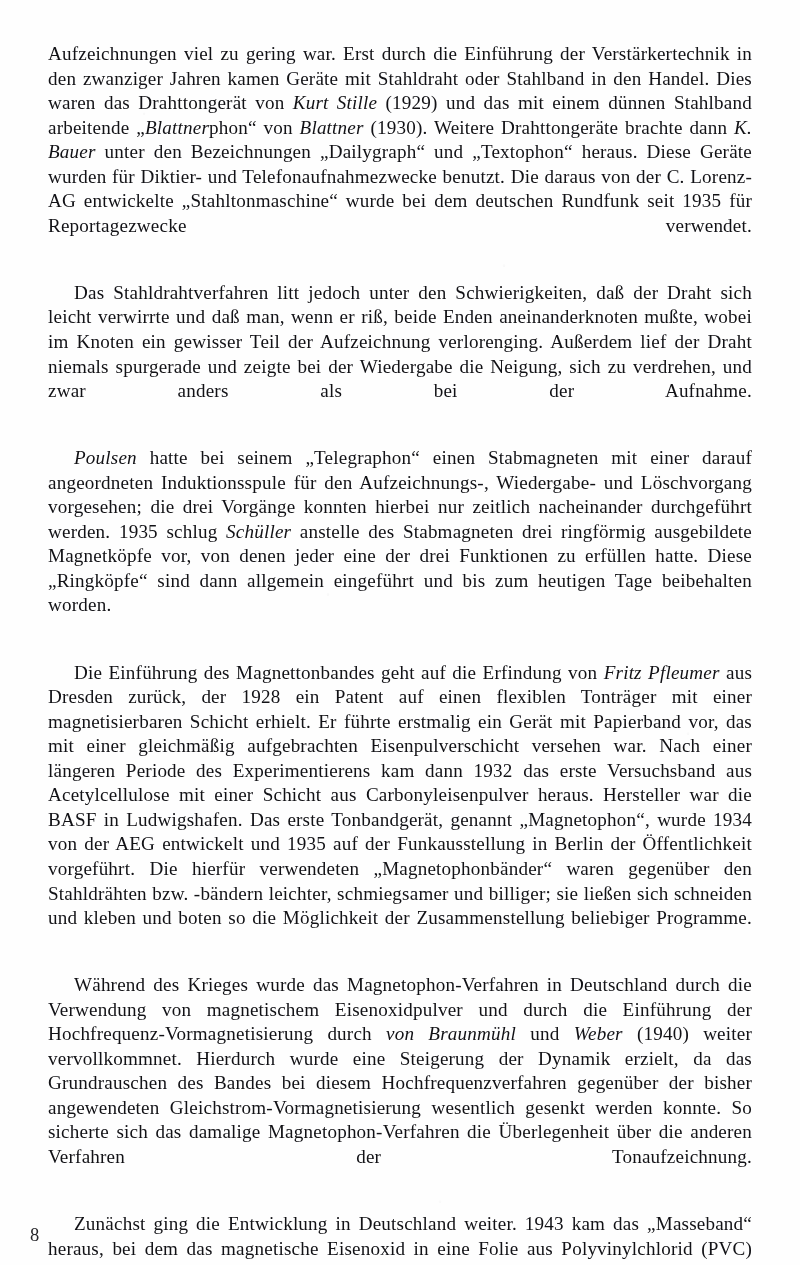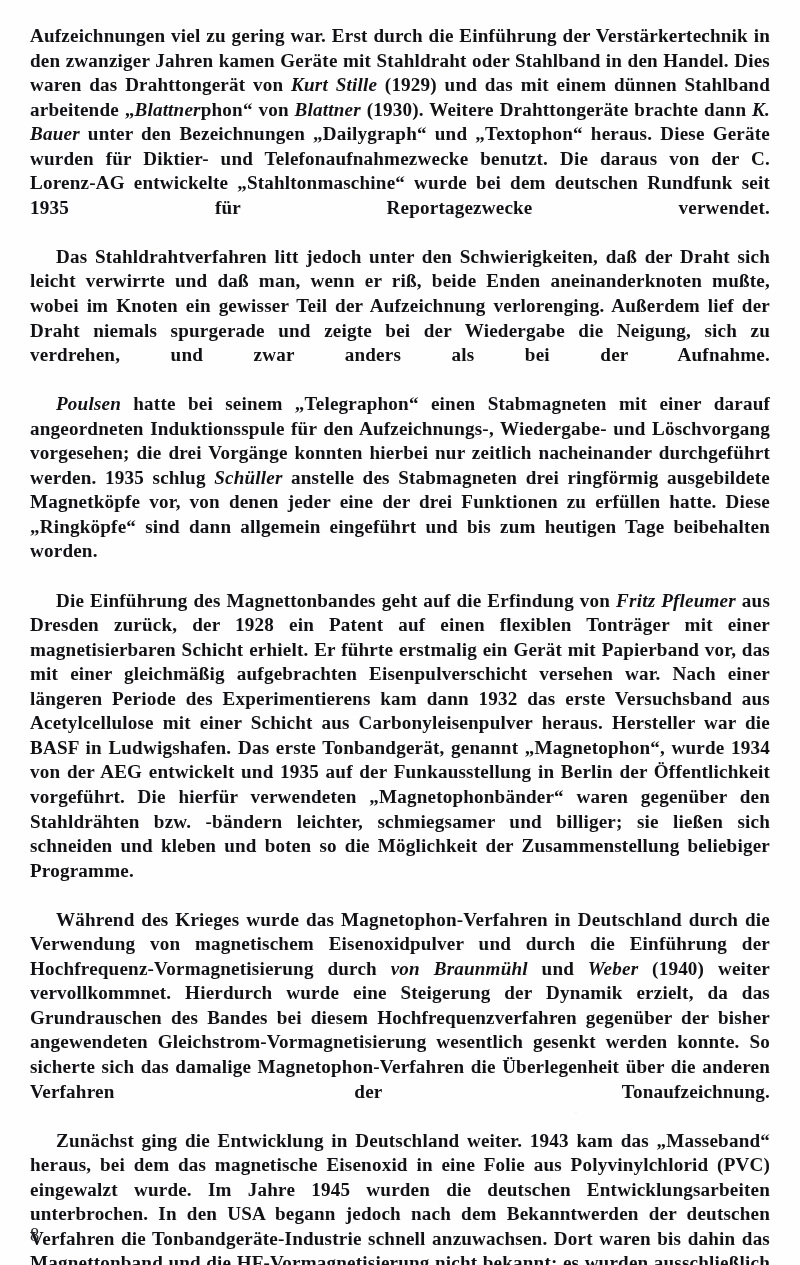--- a/index.html
+++ b/index.html
@@ -33,29 +33,28 @@
   }
 
   .text-column {
     position: absolute;
     left: 30px;
     top: 24px;
     width: 740px;
   }
 
   p.para {
-    margin: 0;
+    margin: 18px;
     text-indent: 26px;
     text-align: justify;
     font-size: 19.1px;
     line-height: 24.55px;
     letter-spacing: .01em;
     word-spacing: .012em;
     hyphens: none;
-    font-weight: bold;
     -webkit-hyphens: none;
   }
   p.para.first { text-indent: 0; }
 
   
   p.para::after {
     content: "";
     display: inline-block;
     width: 100%;
   }

